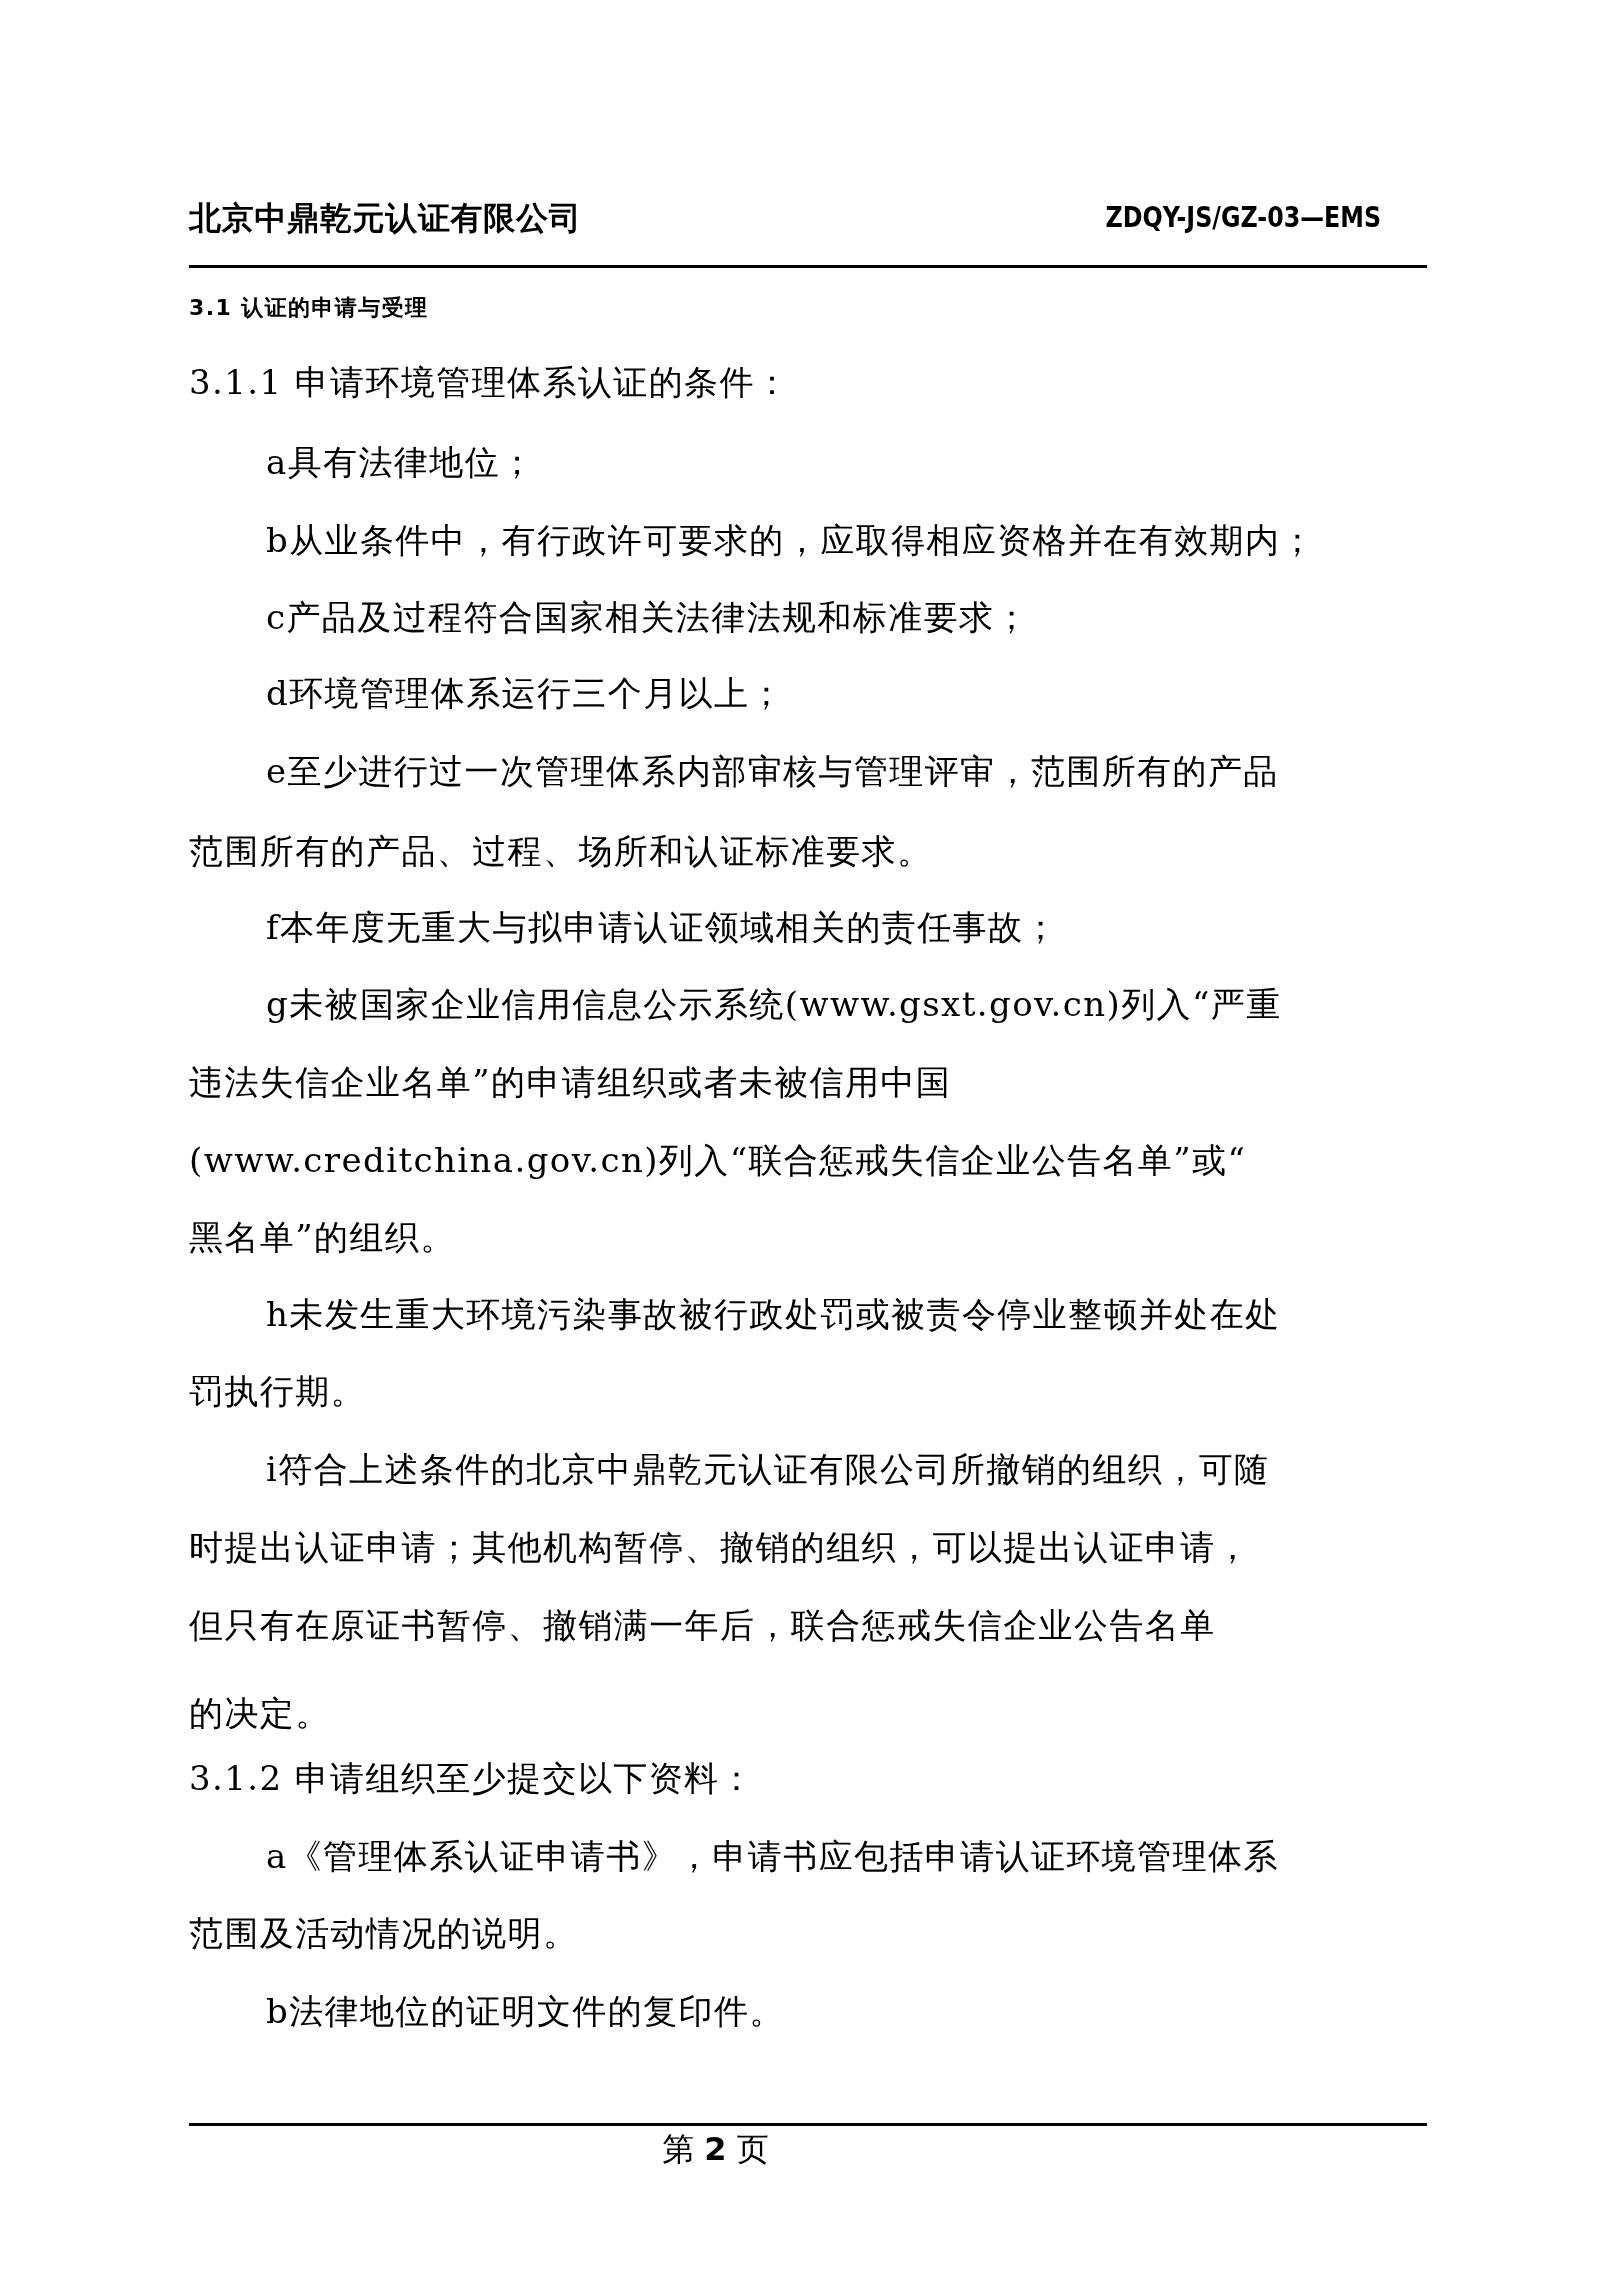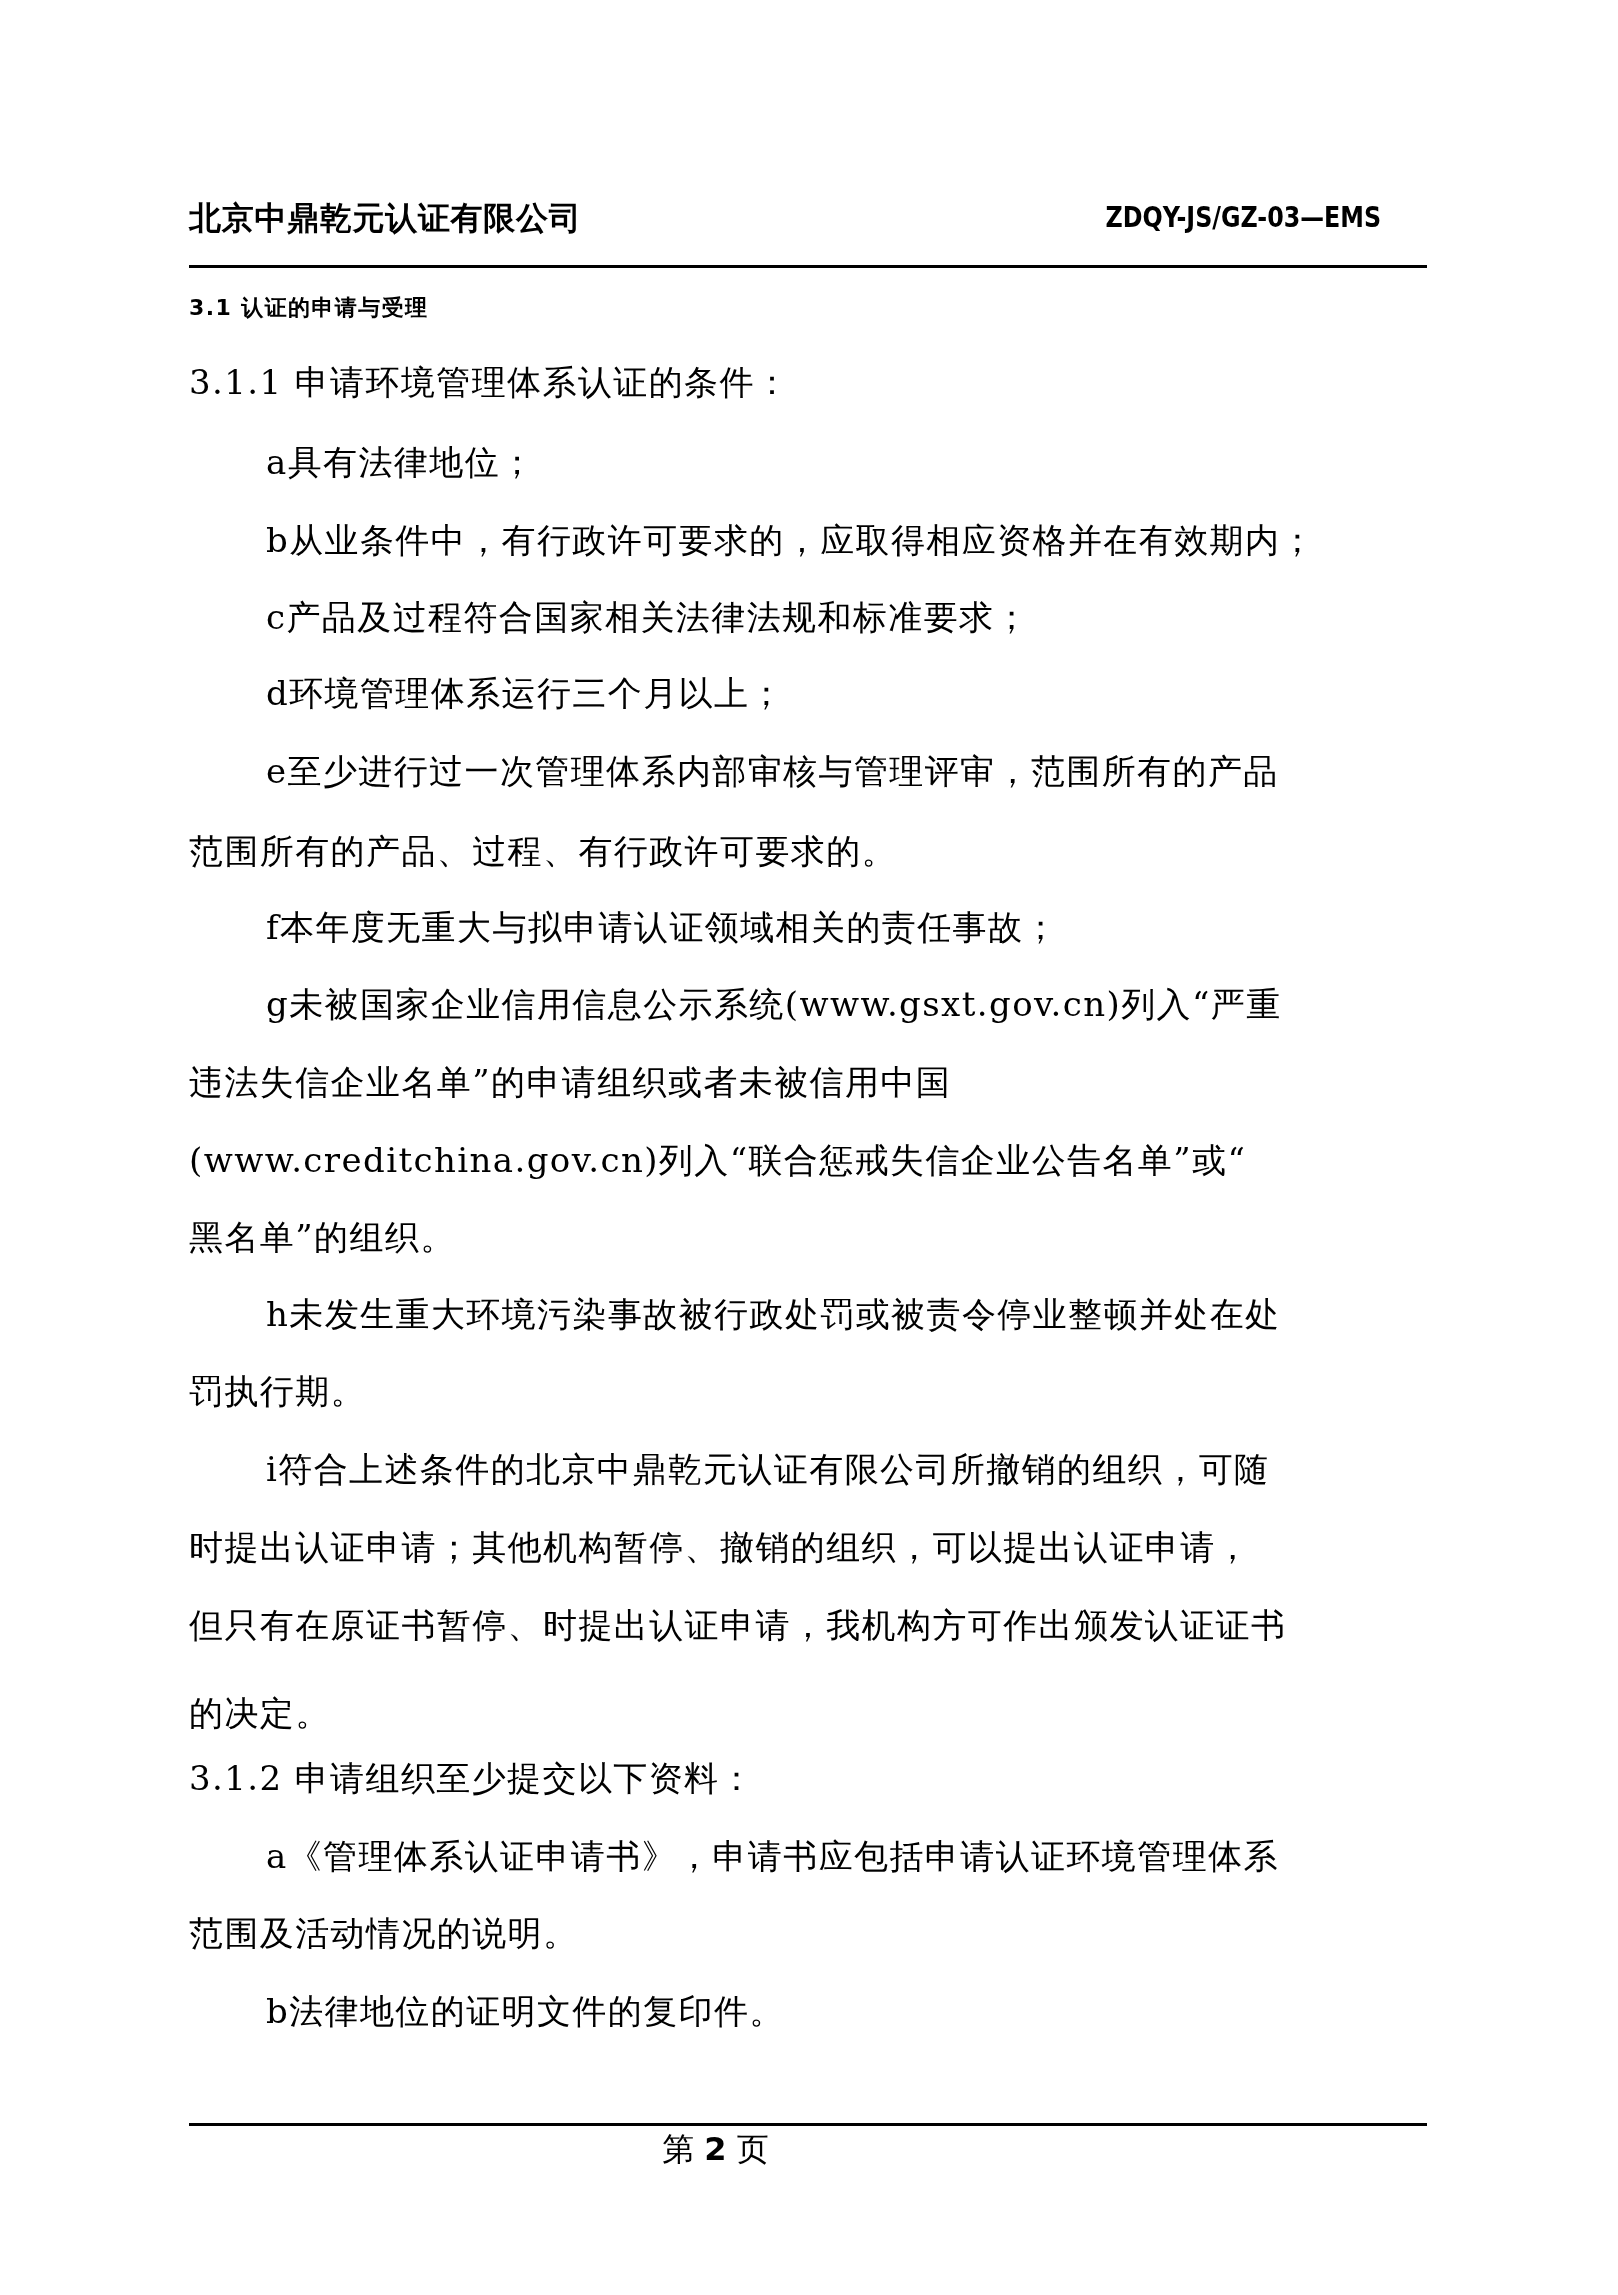--- a/index.html
+++ b/index.html
@@ -23,31 +23,31 @@
 <div class="rule" style="top:265px;"></div>
 
 <div>
   <div class="line heading" style="top:286px;">3.1 认证的申请与受理</div>
   <div class="line" style="top:361px;">3.1.1 申请环境管理体系认证的条件：</div>
   <div class="line indent" style="top:441px;text-align:right;">a具有法律地位；</div>
   <div class="line indent" style="top:519px;">b从业条件中，有行政许可要求的，应取得相应资格并在有效期内；</div>
   <div class="line indent" style="top:596px;">c产品及过程符合国家相关法律法规和标准要求；</div>
   <div class="line indent" style="top:672px;">d环境管理体系运行三个月以上；</div>
   <div class="line indent" style="top:750px;">e至少进行过一次管理体系内部审核与管理评审，范围所有的产品</div>
-  <div class="line" style="top:830px;">范围所有的产品、过程、有行政许可要求的。</div>
+  <div class="line" style="top:830px;">范围所有的产品、过程、场所和认证标准要求。</div>
   <div class="line indent" style="top:906px;">f本年度无重大与拟申请认证领域相关的责任事故；</div>
   <div class="line indent" style="top:983px;">g未被国家企业信用信息公示系统(www.gsxt.gov.cn)列入“严重</div>
   <div class="line" style="top:1061px;">违法失信企业名单”的申请组织或者未被信用中国</div>
   <div class="line" style="top:1139px;">(www.creditchina.gov.cn)列入“联合惩戒失信企业公告名单”或“</div>
   <div class="line" style="top:1216px;">黑名单”的组织。</div>
   <div class="line indent" style="top:1293px;">h未发生重大环境污染事故被行政处罚或被责令停业整顿并处在处</div>
   <div class="line" style="top:1370px;">罚执行期。</div>
   <div class="line indent" style="top:1448px;">i符合上述条件的北京中鼎乾元认证有限公司所撤销的组织，可随</div>
   <div class="line" style="top:1526px;">时提出认证申请；其他机构暂停、撤销的组织，可以提出认证申请，</div>
-  <div class="line" style="top:1604px;">但只有在原证书暂停、时提出认证申请，我机构方可作出颁发认证证书</div>
+  <div class="line" style="top:1604px;">但只有在原证书暂停、撤销满一年后，联合惩戒失信企业公告名单</div>
   <div class="line" style="top:1692px;text-align:right;">的决定。</div>
   <div class="line" style="top:1757px;">3.1.2 申请组织至少提交以下资料：</div>
   <div class="line indent" style="top:1835px;text-align:right;">a《管理体系认证申请书》，申请书应包括申请认证环境管理体系</div>
   <div class="line" style="top:1912px;">范围及活动情况的说明。</div>
   <div class="line indent" style="top:1990px;">b法律地位的证明文件的复印件。</div>
 </div>
 
 <div class="rule" style="top:2123px;"></div>
 <div class="footer">
   <span>第</span>

